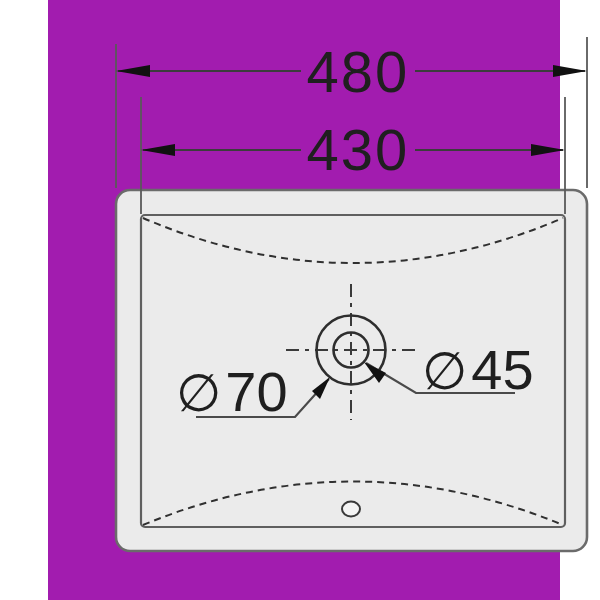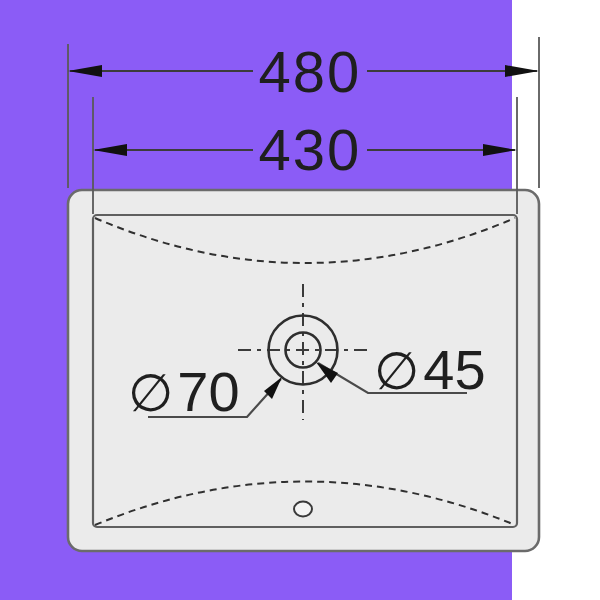--- a/index.html
+++ b/index.html
@@ -8,21 +8,22 @@
     background: #ffffff;
     width: 600px;
     height: 600px;
     overflow: hidden;
     font-family: "Liberation Sans", sans-serif;
   }
   .canvas {
     position: relative;
     width: 512px;
     height: 600px;
-    background: #8b5cf6;
+    background: #a21caf;
+    margin-left: 48px;
   }
   svg { display: block; }
   text {
     font-family: "Liberation Sans", "DejaVu Sans", sans-serif;
     fill: #1f1f1f;
   }
   .dim-text { font-size: 58px; letter-spacing: 2px; }
   .dia-text { font-size: 56px; }
   .dia-symbol { font-style: italic; font-size: 52px; }
   .thin-line   { stroke: #5a5a5a; stroke-width: 1.8; fill: none; }

